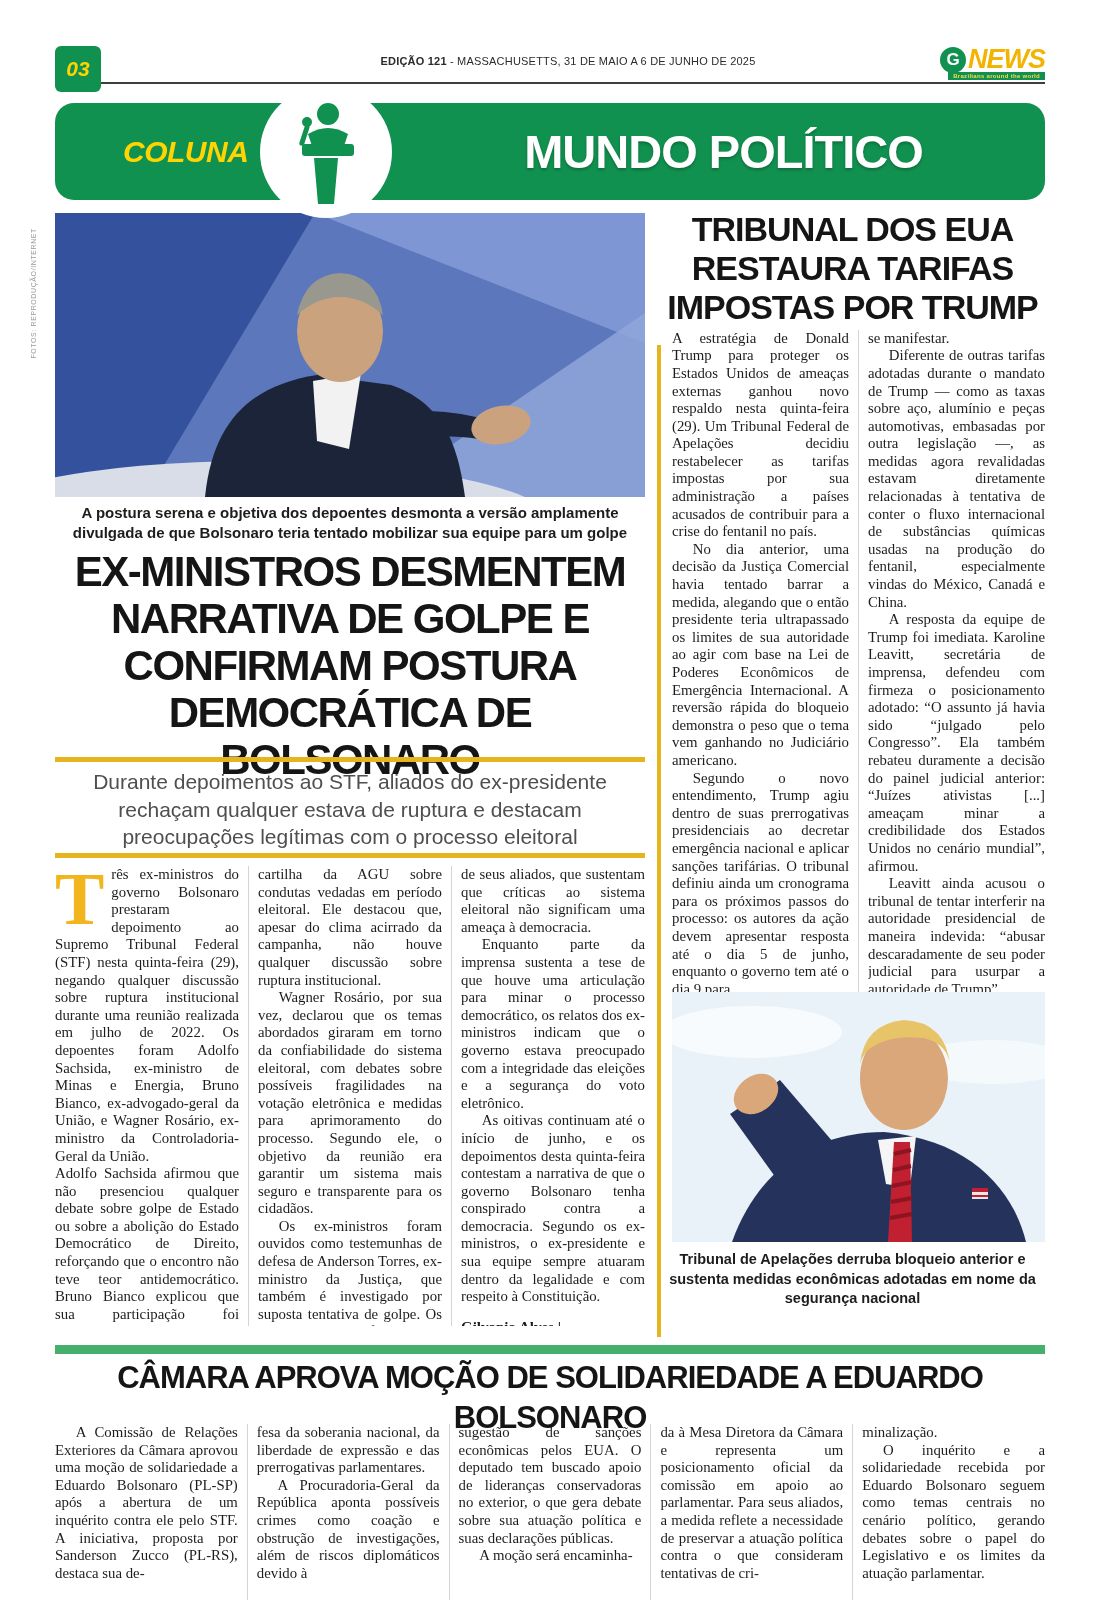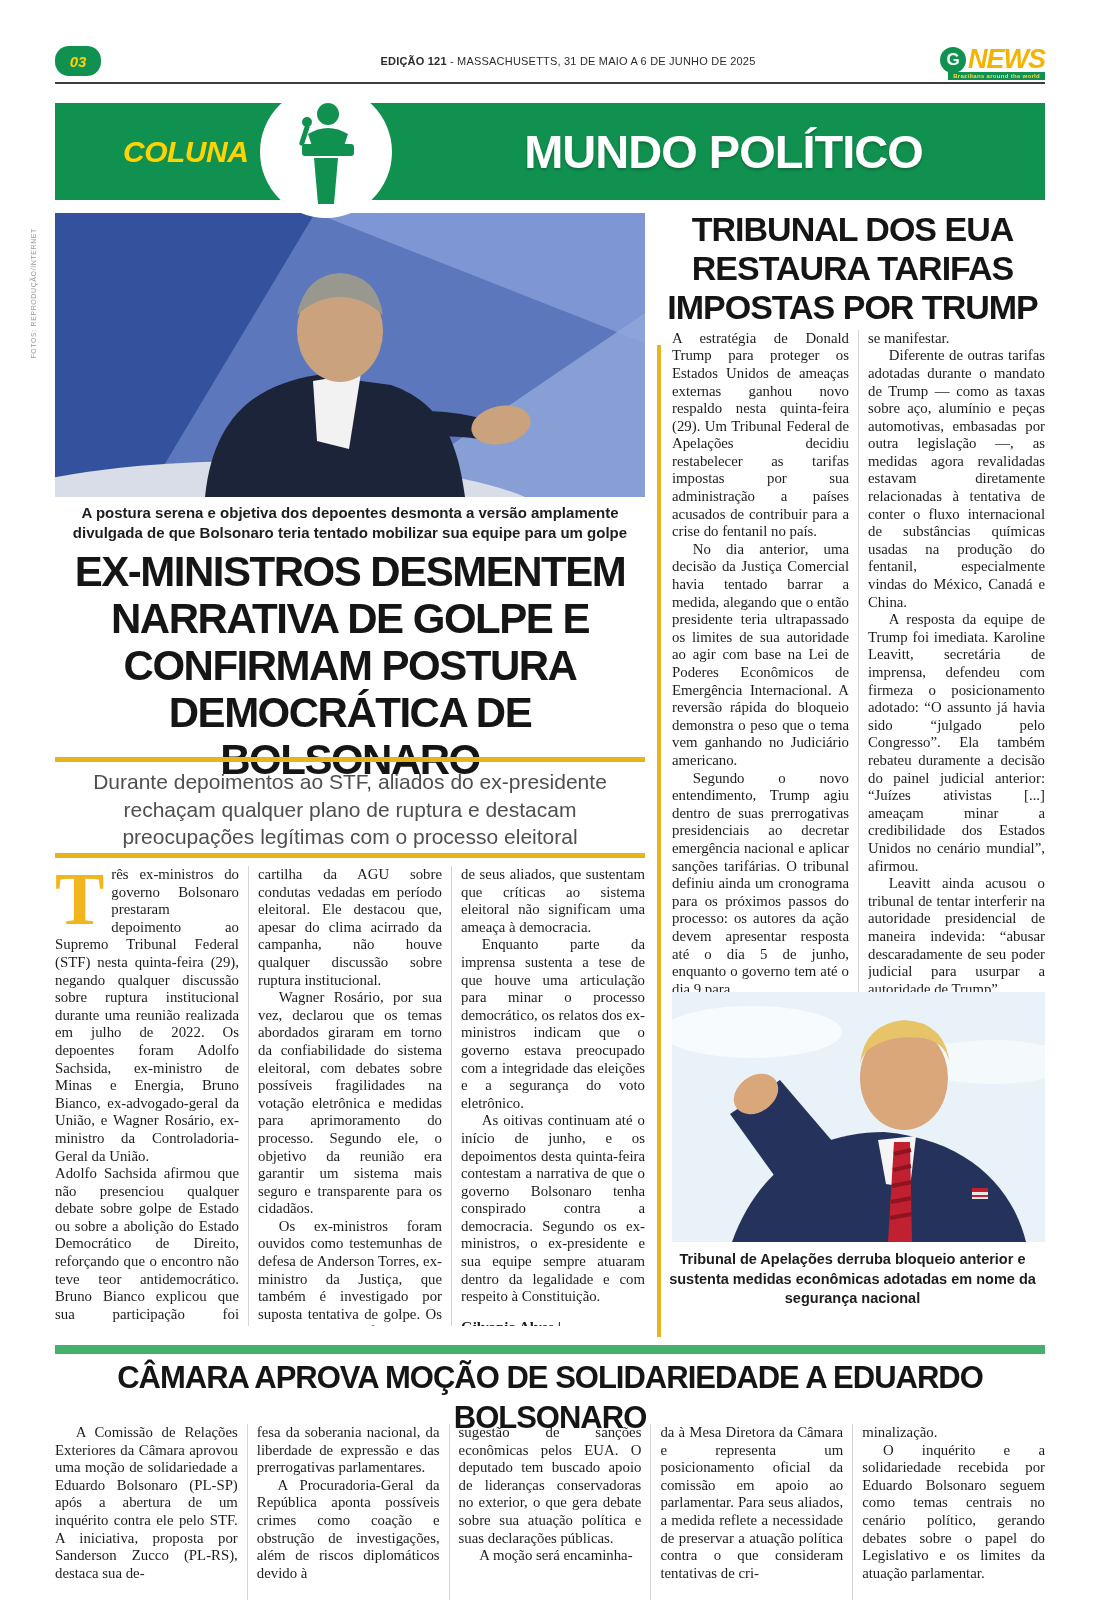--- a/index.html
+++ b/index.html
@@ -2,39 +2,39 @@
 <html lang="pt"><head>
 <meta charset="utf-8">
 <style>
   html,body{margin:0;padding:0;background:#ffffff;}
   .page{position:relative;width:1099px;height:1600px;background:#ffffff;overflow:hidden;
         font-family:"Liberation Serif",serif;color:#1c1c1c;}
 
   
   .topbar{position:absolute;left:55px;top:42px;width:990px;height:40px;
           border-bottom:2.5px solid #3d3d3d;}
-  .pageno{position:absolute;left:0;top:4px;width:46px;height:30px;background:#119150;
-          border-radius:14px;display:flex;align-items:center;justify-content:center;
+  .pageno{position:absolute;left:0;top:4px;width:46px;height:46px;background:#119150;
+          border-radius:6px;display:flex;align-items:center;justify-content:center;
           font-family:"Liberation Sans",sans-serif;font-weight:bold;font-style:italic;
-          font-size:15px;color:#ffd400;}
+          font-size:21px;color:#ffd400;}
   .edition{position:absolute;left:0;right:0;top:0;height:38px;line-height:38px;text-align:center;
            font-family:"Liberation Sans",sans-serif;font-size:11px;color:#2b2b2b;letter-spacing:.2px;padding-left:36px;}
   .edition b{font-weight:bold;}
   .logo{position:absolute;right:0;top:2px;display:flex;flex-direction:column;align-items:flex-end;}
   .logo-row{display:flex;align-items:center;gap:2px;}
   .logo-circle{width:26px;height:26px;border-radius:50%;background:#119150;color:#ffffff;
                font-family:"Liberation Sans",sans-serif;font-weight:bold;font-size:17px;
                display:flex;align-items:center;justify-content:center;}
   .logo-news{font-family:"Liberation Sans",sans-serif;font-weight:bold;font-style:italic;
              font-size:27px;color:#f2b400;letter-spacing:-1px;}
   .logo-tag{background:#119150;color:#ffd94d;font-family:"Liberation Sans",sans-serif;
             font-size:6px;font-weight:bold;padding:1px 5px;margin-top:-3px;letter-spacing:.3px;}
 
   
-  .banner{position:absolute;left:55px;top:103px;width:990px;height:97px;background:#119150;}
+  .banner{position:absolute;left:55px;top:103px;width:990px;height:97px;background:#119150;border-radius:19px;}
   .kicker{position:absolute;left:68px;top:50%;transform:translateY(-50%);
           font-family:"Liberation Sans",sans-serif;font-weight:bold;font-style:italic;
           font-size:30px;color:#ffd400;letter-spacing:-.5px;}
   .banner-circle{position:absolute;left:205px;top:-17px;width:132px;height:132px;background:#ffffff;
                  border-radius:50%;display:flex;align-items:center;justify-content:center;z-index:2;}
   .banner-title{position:absolute;left:355px;right:8px;top:0;bottom:0;display:flex;
                 align-items:center;justify-content:center;font-family:"Liberation Sans",sans-serif;
                 font-weight:bold;font-size:47px;color:#ffffff;letter-spacing:-1px;
                 text-shadow:0 2px 3px rgba(0,0,0,.25);}
 
@@ -147,21 +147,21 @@
   <div class="main-caption">A postura serena e objetiva dos depoentes desmonta a versão amplamente divulgada de que Bolsonaro teria tentado mobilizar sua equipe para um golpe</div>
 
   <div class="main-headline">
       <p>EX-MINISTROS DESMENTEM</p>
       <p>NARRATIVA DE GOLPE E</p>
       <p>CONFIRMAM POSTURA</p>
       <p>DEMOCRÁTICA DE BOLSONARO</p>
     </div>
 
   <div class="rule-gold top"></div>
-  <div class="main-sub">Durante depoimentos ao STF, aliados do ex-presidente rechaçam qualquer plano de ruptura e destacam preocupações legítimas com o processo eleitoral</div>
+  <div class="main-sub">Durante depoimentos ao STF, aliados do ex-presidente rechaçam qualquer estava de ruptura e destacam preocupações legítimas com o processo eleitoral</div>
   <div class="rule-gold bot"></div>
 
   <div class="main-cols cols">
     <div class="col lead">
       <p><span class="dropcap">T</span><span>rês ex-ministros do governo Bolsonaro prestaram depoimento ao Supremo Tribunal Federal (STF) nesta quinta-feira (29), negando qualquer discussão sobre ruptura institucional durante uma reunião realizada em julho de 2022. Os depoentes foram Adolfo Sachsida, ex-ministro de Minas e Energia, Bruno Bianco, ex-advogado-geral da União, e Wagner Rosário, ex-ministro da Controladoria-Geral da União.</span></p>
       <span><p>Adolfo Sachsida afirmou que não presenciou qualquer debate sobre golpe de Estado ou sobre a abolição do Estado Democrático de Direito, reforçando que o encontro não teve teor antidemocrático. Bruno Bianco explicou que sua participação foi estritamente técnica, relacionada à apresentação de uma</p></span>
     </div>
     <div class="col cont">
         <p>cartilha da AGU sobre condutas vedadas em período eleitoral. Ele destacou que, apesar do clima acirrado da campanha, não houve qualquer discussão sobre ruptura institucional.</p>
         <p>Wagner Rosário, por sua vez, declarou que os temas abordados giraram em torno da confiabilidade do sistema eleitoral, com debates sobre possíveis fragilidades na votação eletrônica e medidas para aprimoramento do processo. Segundo ele, o objetivo da reunião era garantir um sistema mais seguro e transparente para os cidadãos.</p>

